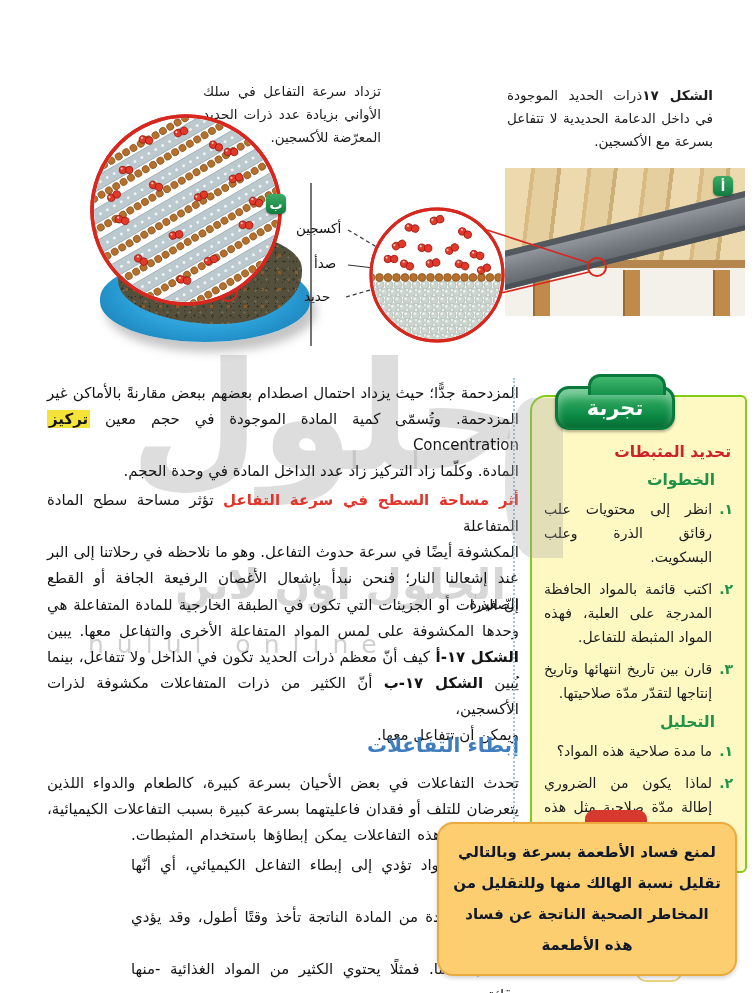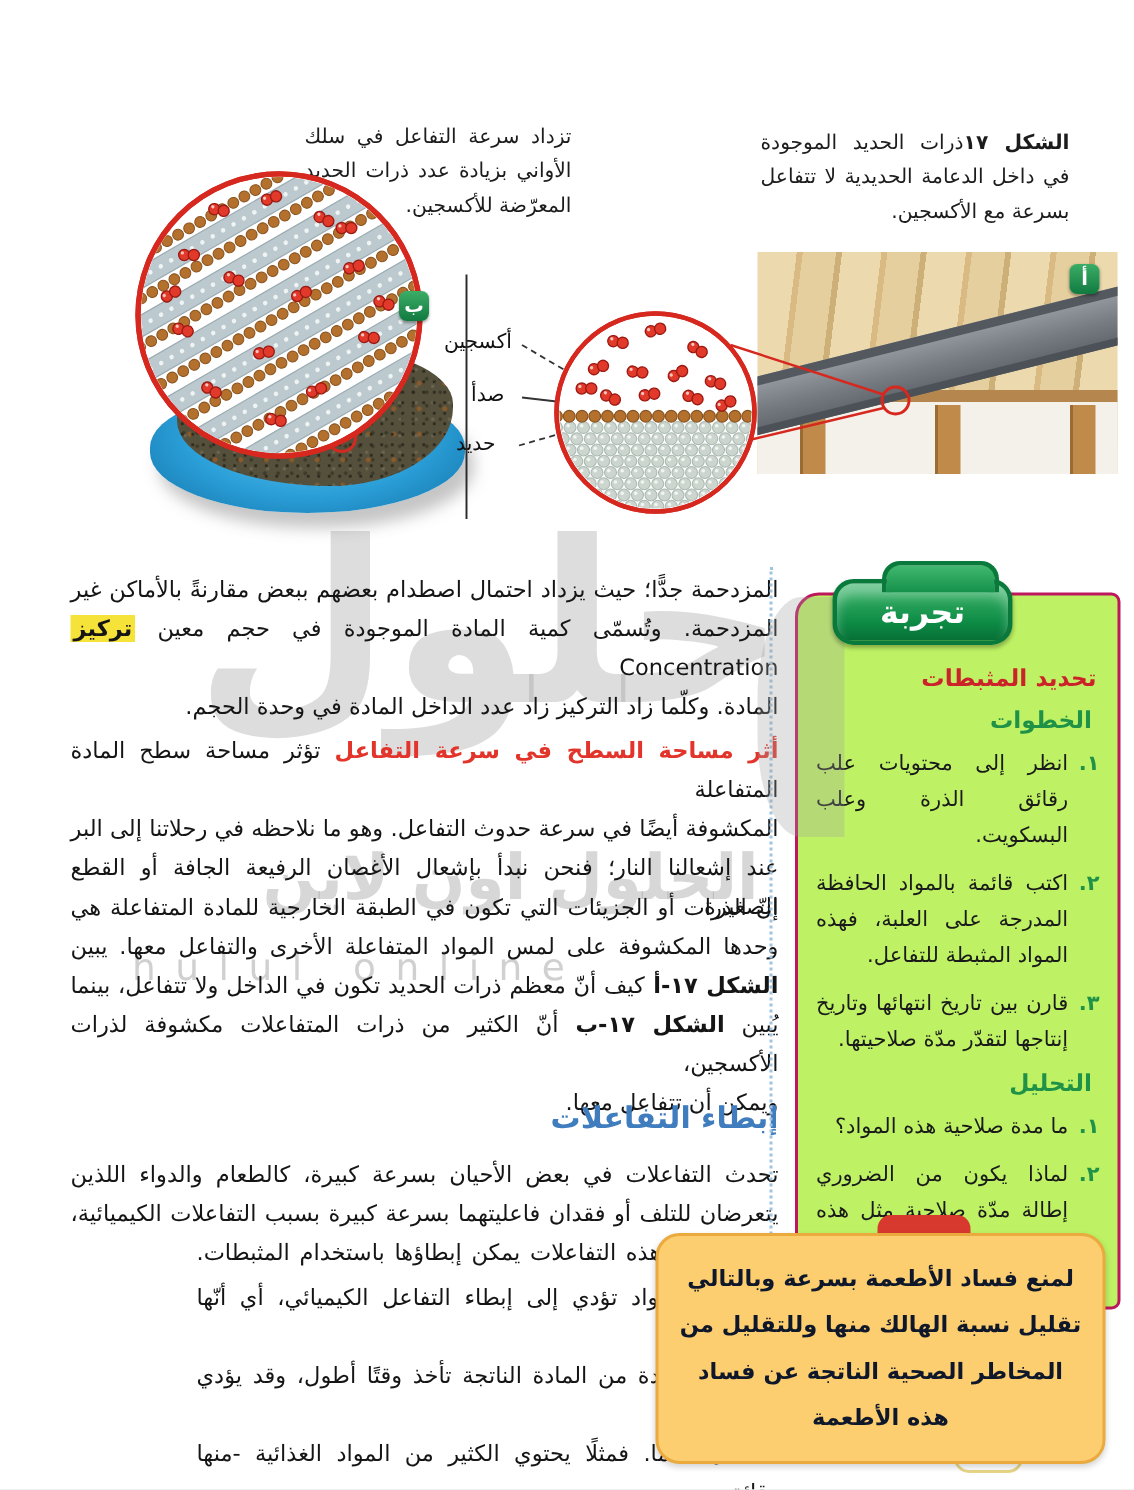--- a/index.html
+++ b/index.html
@@ -65,25 +65,25 @@
   .tline.frag{margin-left:0;margin-right:0;width:388px;}
   .hl{background:#f6e33a;font-weight:bold;padding:0 2px;}
   .en{direction:ltr;unicode-bidi:embed;}
   .redlead{color:#e2342a;font-weight:bold;}
   .h-blue{left:47px;top:733px;width:472px;font-size:20px;font-weight:bold;color:#3f7dbe;text-align:right;}
 
   
   .dotline{left:513px;top:378px;height:488px;width:0;border-left:2px dotted #9fc4de;}
 
   
-  .sidebar{left:530px;top:395px;width:217px;height:478px;background:#bef264;
-     border:2px solid #be185d;border-radius:16px 6px 6px 6px;z-index:2;box-sizing:border-box;
+  .sidebar{left:530px;top:395px;width:217px;height:478px;background:#fef9c3;
+     border:2px solid #84cc16;border-radius:16px 6px 6px 6px;z-index:2;box-sizing:border-box;
      padding:46px 12px 10px 12px;}
   .sb-title{color:#cc2229;font-weight:bold;font-size:15.5px;margin:0 2px 10px;}
-  .sb-h{color:#1f9247;font-weight:bold;font-size:15.5px;margin:6px 5px 8px;}
+  .sb-h{color:#1f9247;font-weight:bold;font-size:15.5px;margin:6px 18px 8px;}
   .step{display:flex;gap:7px;margin-bottom:8px;font-size:14px;line-height:24px;color:#1a1a1a;}
   .step .num{color:#1f9247;font-weight:bold;flex:0 0 auto;}
   .step .stxt{text-align:justify;}
   .tab{left:555px;top:386px;width:120px;height:44px;z-index:4;
      background:linear-gradient(#41b86e,#0c8a44 70%,#086f36);
      border:3px solid #0a7a3c;border-radius:14px;box-sizing:border-box;
      display:flex;align-items:center;justify-content:center;
      color:#fff;font-weight:bold;font-size:21px;
      box-shadow:inset 0 8px 8px rgba(255,255,255,.35),0 2px 3px rgba(0,0,0,.3);}
   .tab:before{content:"";position:absolute;top:-15px;left:30px;width:72px;height:18px;

